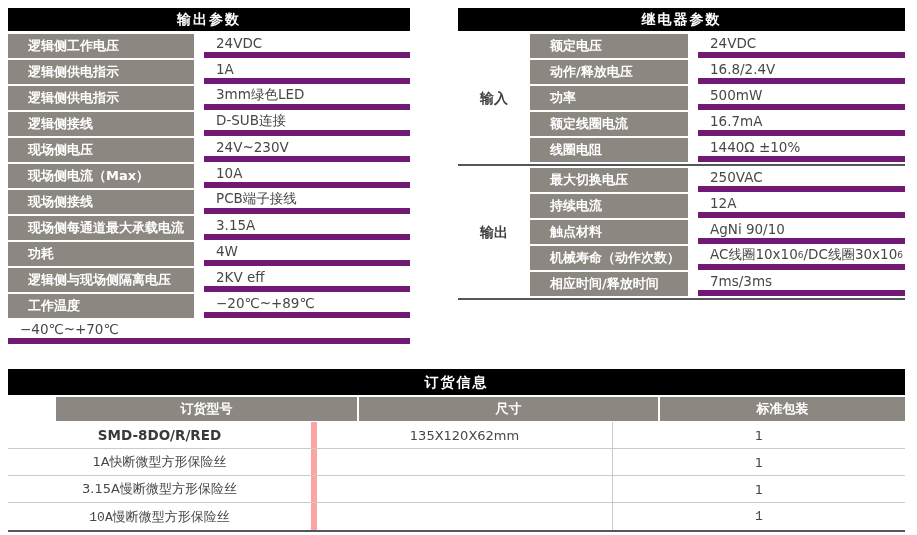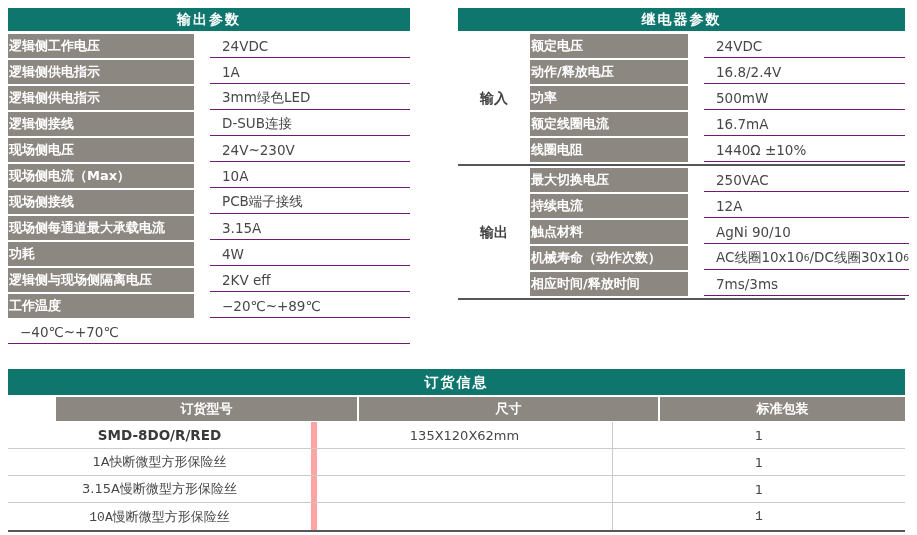--- a/index.html
+++ b/index.html
@@ -8,45 +8,45 @@
     position: relative;
     width: 917px; height: 535px;
     background: #ffffff;
     font-family: "DejaVu Sans", "Liberation Sans", sans-serif;
     color: #3f3f3f;
     overflow: hidden;
   }
 
   
   .green-header {
-    background: #0f766e;
+    background: #000000;
     color: #ffffff;
     font-weight: 700;
     font-size: 14px;
     height: 23px;
     line-height: 23px;
     text-align: center;
     letter-spacing: 2px;
     margin-bottom: 3px;
   }
   .srow { display: flex; height: 24px; margin-bottom: 2px; }
   .lbl {
     background: #8c8781;
     color: #ffffff;
     font-weight: 700;
     font-size: 13px;
     display: flex; align-items: center;
-    padding-left: 1px;
-    margin-right: 16px;
+    padding-left: 20px;
+    margin-right: 10px;
     flex: none;
   }
   .val {
     flex: 1;
     background: #ffffff;
-    border-bottom: 1px solid #701a75;
+    border-bottom: 6px solid #701a75;
     display: flex; align-items: center;
     padding-left: 12px;
     font-size: 13.5px;
     color: #474747;
     white-space: nowrap;
   }
   sup { font-size: 9px; line-height: 0; vertical-align: super; }
 
   
   .left-table { position: absolute; left: 8px; top: 8px; width: 402px; }

